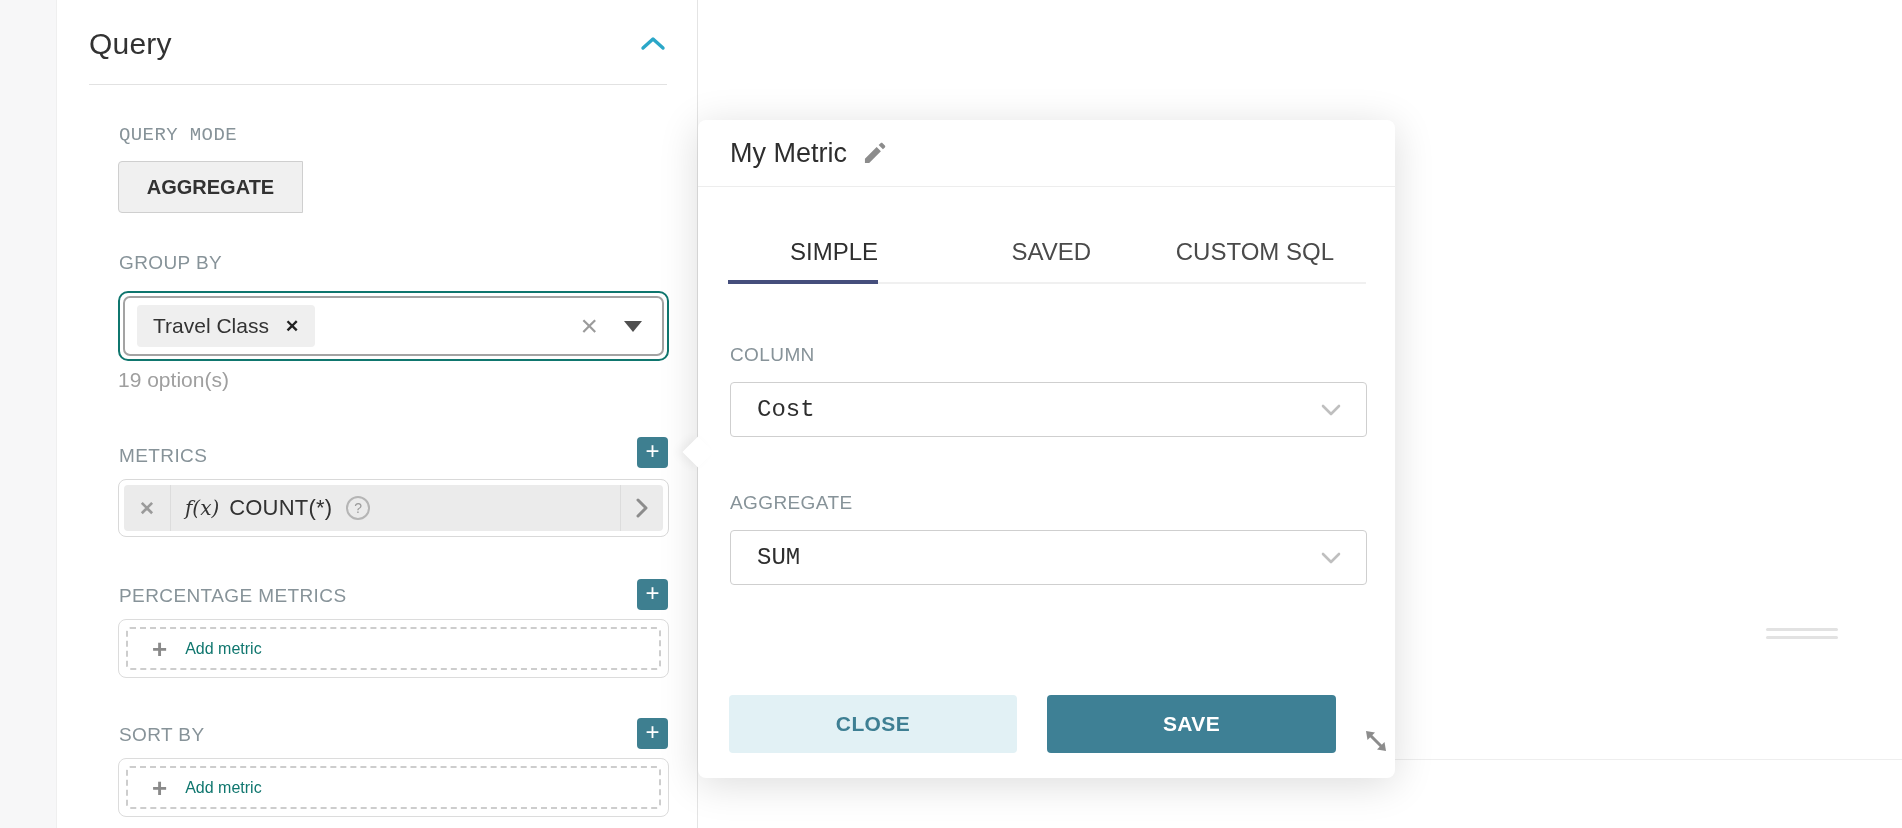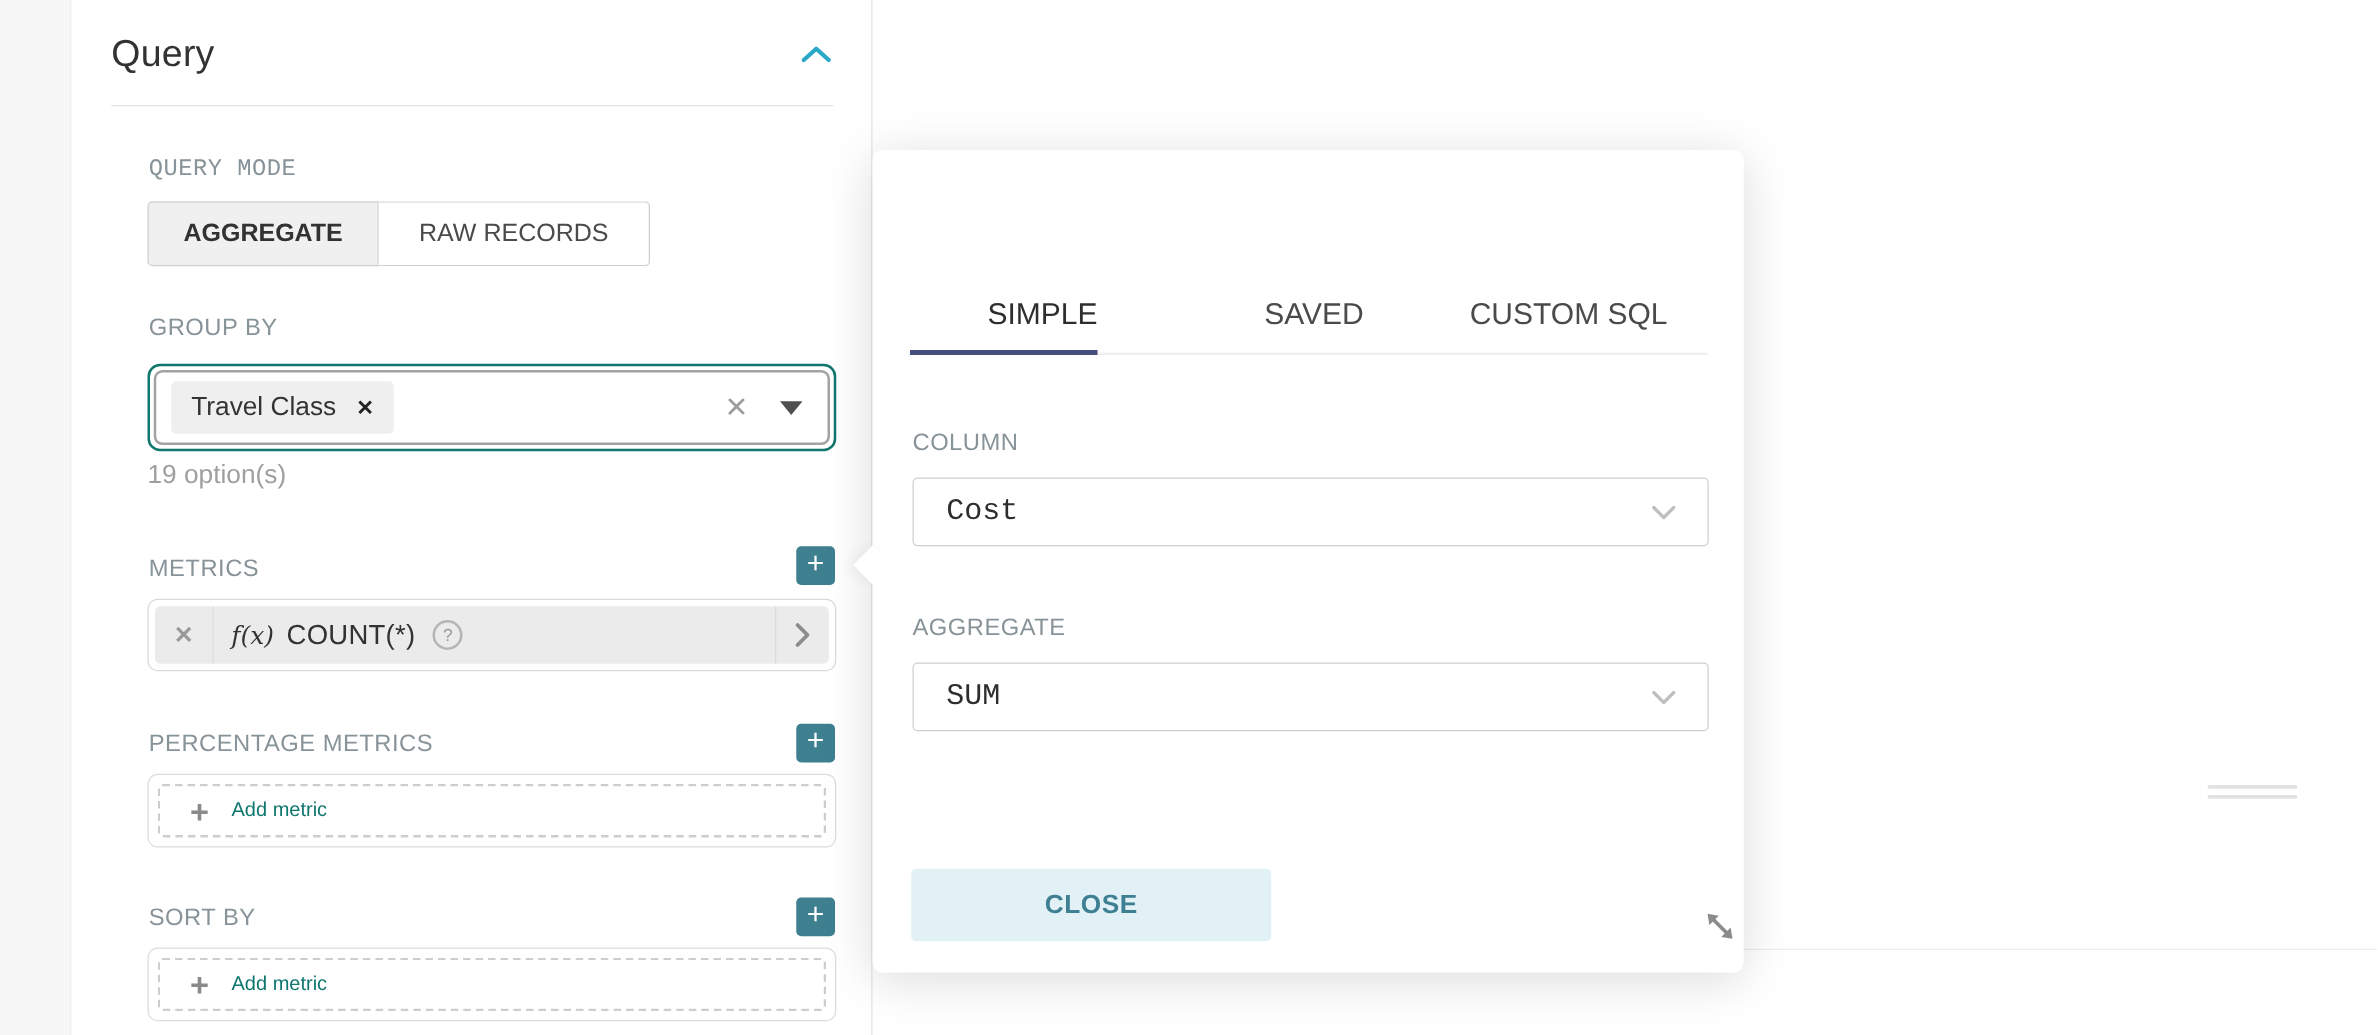--- a/index.html
+++ b/index.html
@@ -119,21 +119,20 @@
       <svg width="28" height="18" viewBox="0 0 28 18" fill="none">
         <polyline points="4,13 14,4 24,13" stroke="#2ba7c8" stroke-width="3.4" stroke-linecap="round" stroke-linejoin="round"></polyline>
       </svg>
     </span>
   </div>
   <div class="query-divider"></div>
 
   <span class="ctrl-label" style="left:119px; top:124px;font-family:Liberation Mono, monospace;">QUERY MODE</span>
   <div class="mode-group">
     <div class="mode-btn selected">AGGREGATE</div>
-    <div class="mode-btn plain">RAW RECORDS</div>
   </div>
 
   <span class="ctrl-label" style="left:119px; top:252px;">GROUP BY</span>
   <div class="select-outer">
     <div class="select-inner">
       <span class="chip">
         <span>Travel Class</span>
         <span class="chip-x">✕</span>
       </span>
       <span class="select-spacer"></span>
@@ -182,20 +181,28 @@
 
   <div class="drag-handle">
     <div></div>
       <div></div>
   </div>
   <div class="footer-line"></div>
 
   <div class="popover">
     <div class="pop-arrow"></div>
 
+    <div class="pop-header">
+      <span class="pop-title">My Metric</span>
+      <span class="pencil">
+        <svg width="27" height="27" viewBox="0 0 24 24" fill="#8c8c8c">
+          <path d="M13.9 6.3l3.8 3.8L7.3 20.5H3.5v-3.8L13.9 6.3zM17.4 2.8c.5-.5 1.3-.5 1.8 0l2 2c.5.5.5 1.3 0 1.8l-1.7 1.7-3.8-3.8 1.7-1.7z"></path>
+        </svg>
+      </span>
+    </div>
 
     <span class="tab active" style="left:30px; width:150px;">SIMPLE</span>
     <span class="tab" style="left:243px; width:150px;">SAVED</span>
     <span class="tab" style="left:436px; width:200px;">CUSTOM SQL</span>
     <div class="tab-line"></div>
     <div class="tab-ink"></div>
 
     <span class="pop-label" style="top:224px;">COLUMN</span>
     <div class="pop-select" style="top:262px;">
       <span class="value">Cost</span>
@@ -206,20 +213,21 @@
 
     <span class="pop-label" style="top:372px;">AGGREGATE</span>
     <div class="pop-select" style="top:410px;">
       <span class="value">SUM</span>
       <svg width="22" height="14" viewBox="0 0 22 14" fill="none">
         <polyline points="3,3 11,11 19,3" stroke="#bfbfbf" stroke-width="2.6" stroke-linecap="round" stroke-linejoin="round"></polyline>
       </svg>
     </div>
 
     <button class="btn btn-close">CLOSE</button>
+    <button class="btn btn-save">SAVE</button>
 
     <span class="expand">
       <svg width="30" height="30" viewBox="0 0 30 30" fill="none">
         <line x1="9" y1="9" x2="21" y2="21" stroke="#8c8c8c" stroke-width="3"></line>
         <polygon points="5,5 14,6.5 6.5,14" fill="#8c8c8c"></polygon>
         <polygon points="25,25 16,23.5 23.5,16" fill="#8c8c8c"></polygon>
       </svg>
     </span>
   </div>
 

